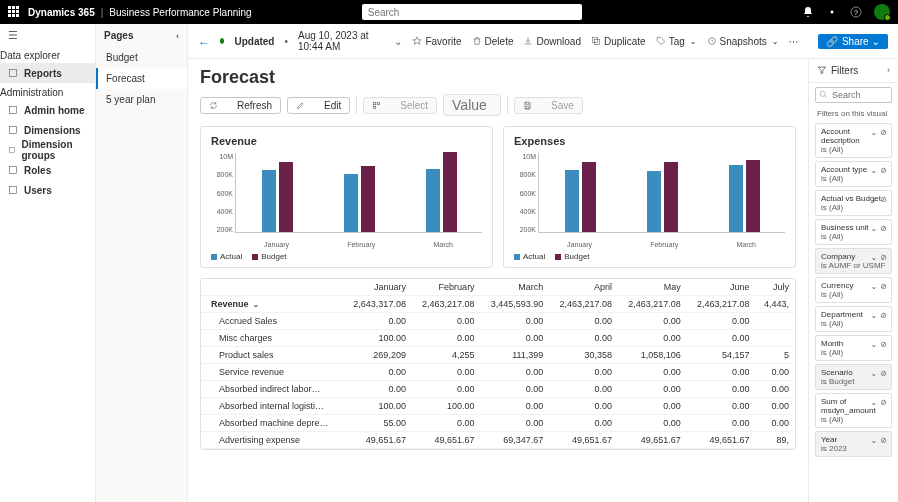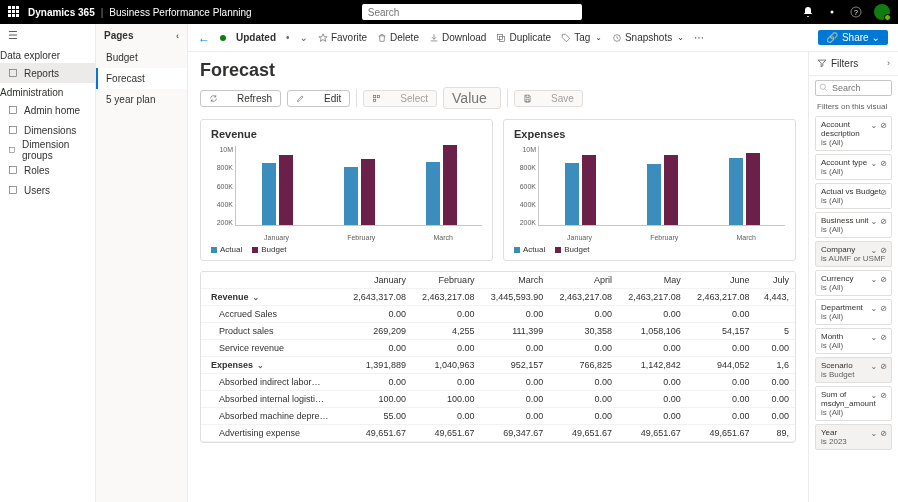--- a/index.html
+++ b/index.html
@@ -17,21 +17,21 @@
 .top-icons { display:flex; gap:12px; align-items:center; margin-left:auto; }
 .top-icons svg { width:12px; height:12px; fill:#fff; }
 .avatar { width:16px; height:16px; border-radius:50%; background:#107c10; position:relative; }
 .avatar::after { content:""; position:absolute; right:-1px; bottom:-1px; width:5px; height:5px; border-radius:50%; background:#6bb700; border:1px solid #000; }
 
 
 .layout { display:flex; height: calc(502px - 24px); }
 .rail { width: 96px; background:#fff; border-right:1px solid #edebe9; }
 .rail .menu-btn { height:22px; display:flex; align-items:center; padding-left:8px; color:#605e5c; }
 .rail-sec-title { font-size:10px; color:#323130; padding:4px 0 2px; }
-.rail-item { display:flex; align-items:center; gap:6px; height:20px; padding:0 8px; font-size:10px; color:#323130; cursor:pointer; }
+.rail-item { display:flex; align-items:center; gap:6px; height:20px; padding:0 8px; font-size:10px; color:#323130; cursor:pointer;font-weight:bold; }
 .rail-item.selected { background:#edebe9; }
 .rail-item svg { width:10px; height:10px; stroke:#605e5c; fill:none; stroke-width:1.5; }
 
 
 .pages { width: 92px; background:#faf9f8; border-right:1px solid #edebe9; position:relative; }
 .pages-head { display:flex; justify-content:space-between; align-items:center; padding:6px 8px; font-size:10px; font-weight:600; }
 .pages-head .chev { font-size:9px; color:#605e5c; }
 .page-item { font-size:10px; padding:5px 10px; cursor:pointer; }
 .page-item.active { border-left:2px solid #0078d4; background:#fff; padding-left:8px; }
 
@@ -191,20 +191,21 @@
         <div class="page-item">5 year plan</div>
       </div>
   </div>
 
   <div class="main">
     <div class="cmdbar">
       <span class="back">←</span>
       <span class="status-dot"></span>
       <span class="updated">Updated</span>
       <span class="ts-sep">•</span>
+      <span>Aug 10, 2023 at 10:44 AM</span>
       <span class="ts-sep">⌄</span>
       <span class="btn">
           <svg viewBox="0 0 24 24">
             <path d="M12 2l3 7h7l-5.5 4 2 7L12 16l-6.5 4 2-7L2 9h7z"></path>
           </svg>
           <span>Favorite</span>
         </span>
       <span class="btn">
           <svg viewBox="0 0 24 24">
             <path d="M4 7h16M9 7V4h6v3M6 7l1 13h10l1-13"></path>
@@ -387,49 +388,49 @@
                   <td class="indent">Accrued Sales</td>
                   <td>0.00</td>
                   <td>0.00</td>
                   <td>0.00</td>
                   <td>0.00</td>
                   <td>0.00</td>
                   <td>0.00</td>
                   <td></td>
                 </tr>
                 <tr>
+                  <td class="indent">Misc charges</td>
+                  <td>100.00</td>
+                  <td>0.00</td>
+                  <td>0.00</td>
+                  <td>0.00</td>
+                  <td>0.00</td>
+                  <td>0.00</td>
+                  <td></td>
+                </tr>
+                <tr>
                   <td class="indent">Product sales</td>
                   <td>269,209</td>
                   <td>4,255</td>
                   <td>111,399</td>
                   <td>30,358</td>
                   <td>1,058,106</td>
                   <td>54,157</td>
                   <td>5</td>
                 </tr>
                 <tr>
                   <td class="indent">Service revenue</td>
                   <td>0.00</td>
                   <td>0.00</td>
                   <td>0.00</td>
                   <td>0.00</td>
                   <td>0.00</td>
                   <td>0.00</td>
                   <td>0.00</td>
                 </tr>
-                <tr class="group">
-                  <td>Expenses<span class="chev-d">⌄</span></td>
-                  <td>1,391,889</td>
-                  <td>1,040,963</td>
-                  <td>952,157</td>
-                  <td>766,825</td>
-                  <td>1,142,842</td>
-                  <td>944,052</td>
-                  <td>1,6</td>
-                </tr>
                 <tr>
                   <td class="indent">Absorbed indirect labor…</td>
                   <td>0.00</td>
                   <td>0.00</td>
                   <td>0.00</td>
                   <td>0.00</td>
                   <td>0.00</td>
                   <td>0.00</td>
                   <td>0.00</td>
                 </tr>

